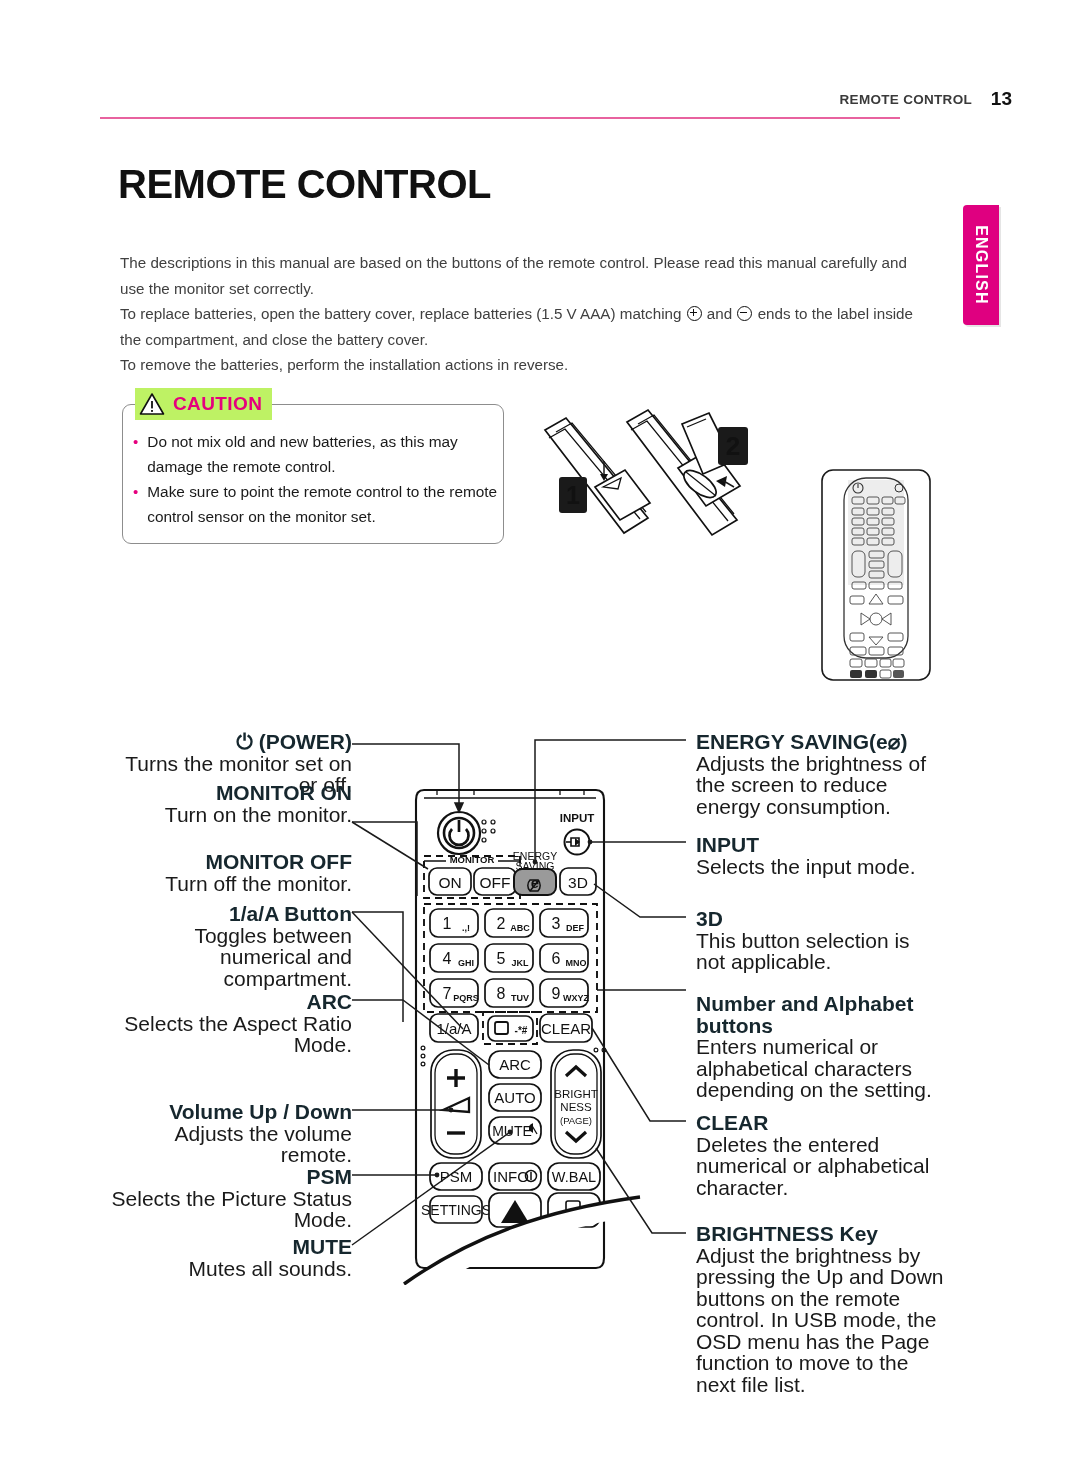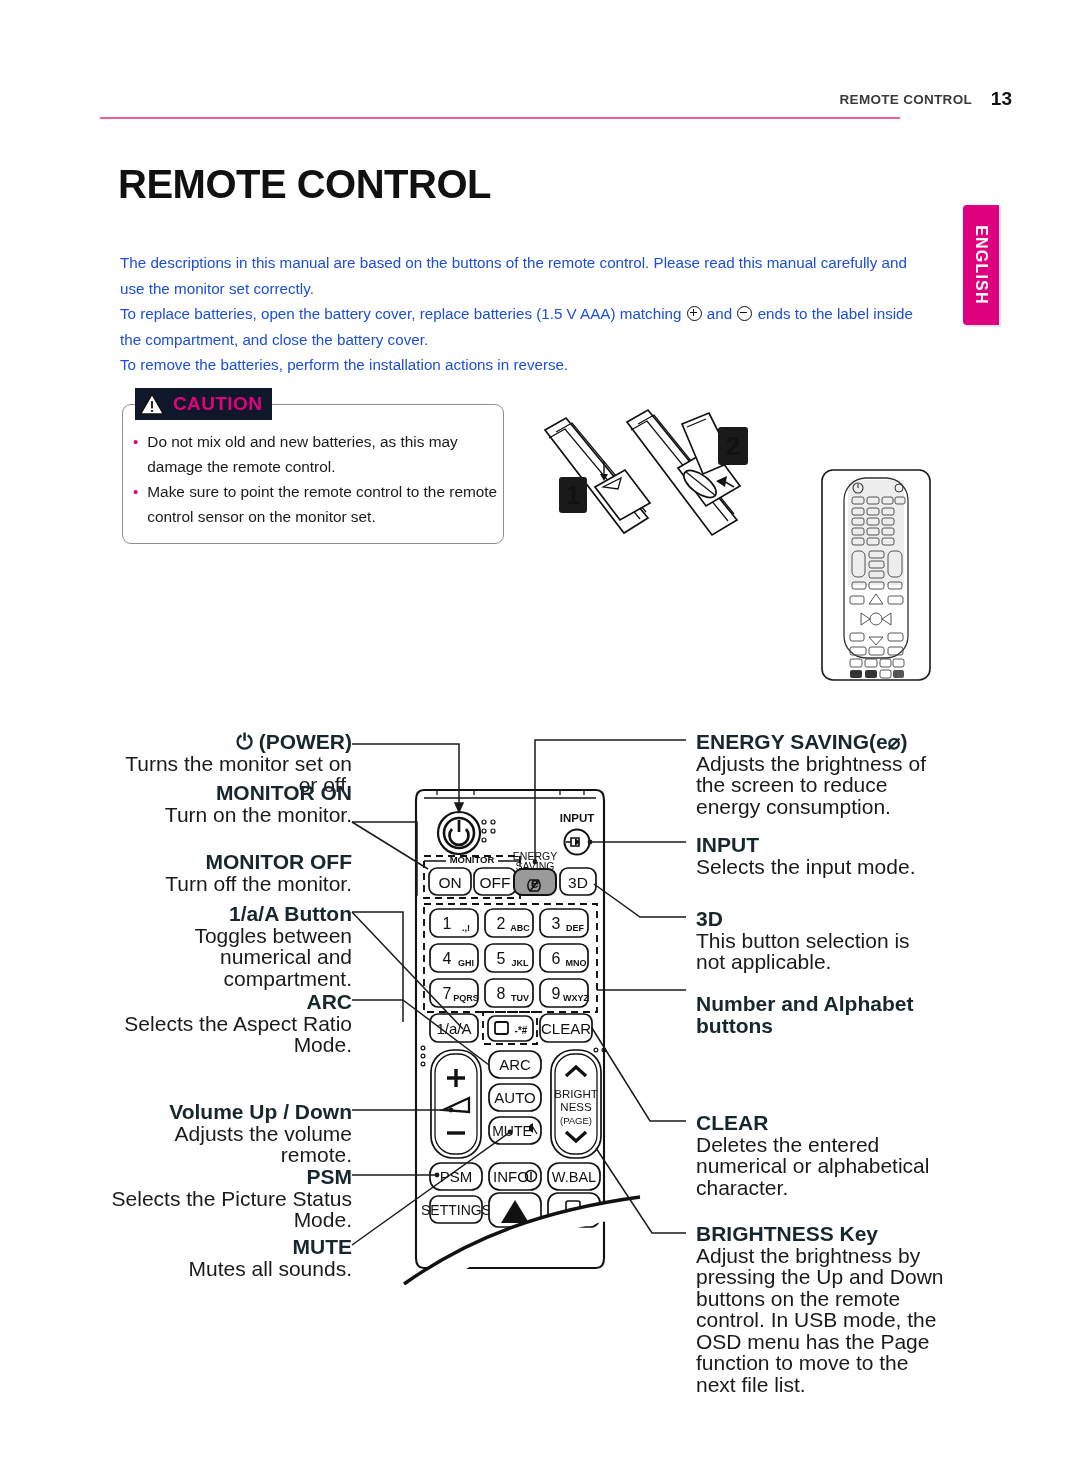--- a/index.html
+++ b/index.html
@@ -39,38 +39,38 @@
 
   
   #page-title{
     position:absolute;left:118px;top:162px;
     font-size:40px;font-weight:bold;letter-spacing:-0.5px;color:#111;
   }
 
   
   #intro{
     position:absolute;left:120px;top:250px;width:800px;
-    font-size:15.2px;line-height:25.5px;color:#1d4ed8;
+    font-size:15.2px;line-height:25.5px;color:#404040;
   }
   #intro p{margin:0;}
   .sym{
     display:inline-block;width:13px;height:13px;border:1.3px solid #111;
     border-radius:50%;position:relative;vertical-align:-2px;margin:0 1px;
   }
   .sym::before{content:"";position:absolute;left:2px;top:5.1px;width:7px;height:1.3px;background:#111;}
   .sym.plus::after{content:"";position:absolute;left:5.1px;top:2px;width:1.3px;height:7px;background:#111;}
 
   
   #caution-box{
     position:absolute;left:122px;top:404px;width:382px;height:140px;
     border:1.6px solid #8d8d8d;border-radius:9px;box-sizing:border-box;
   }
   #caution-head{
     position:absolute;left:135px;top:388px;height:32px;
-    background:#0f172a;padding:0 10px 0 4px;display:flex;align-items:center;gap:8px;
+    background:#bef264;padding:0 10px 0 4px;display:flex;align-items:center;gap:8px;
   }
   #caution-label{color:#e5007e;font-size:19px;font-weight:bold;letter-spacing:.4px;}
   #caution-list{
     position:absolute;left:133px;top:430px;width:365px;
     font-size:15.4px;line-height:24.5px;color:#1a1a1a;
   }
   .c-item{display:flex;gap:9px;margin-bottom:1px;}
   .c-bullet{color:#e5007e;font-size:15px;line-height:24.5px;}
   .c-text{flex:1;}
 
@@ -452,20 +452,21 @@
     <div>Selects the input mode.</div>
   </div>
 
   <div class="ann left" style="left:696px;top:908px;width:248px;">
     <div class="h">3D</div>
     <div>This button selection is not applicable.</div>
   </div>
 
   <div class="ann left" style="left:696px;top:981px;width:252px;margin-top:12px;">
     <div class="h">Number and Alphabet buttons</div>
+    <div>Enters numerical or alphabetical characters depending on the setting.</div>
   </div>
 
   <div class="ann left" style="left:696px;top:1112px;width:248px;">
     <div class="h">CLEAR</div>
     <div>Deletes the entered numerical or alphabetical character.</div>
   </div>
 
   <div class="ann left" style="left:696px;top:1223px;width:248px;">
     <div class="h">BRIGHTNESS Key</div>
     <div>Adjust the brightness by pressing the Up and Down buttons on the remote control. In USB mode, the OSD menu has the Page function to move to the next file list.</div>

